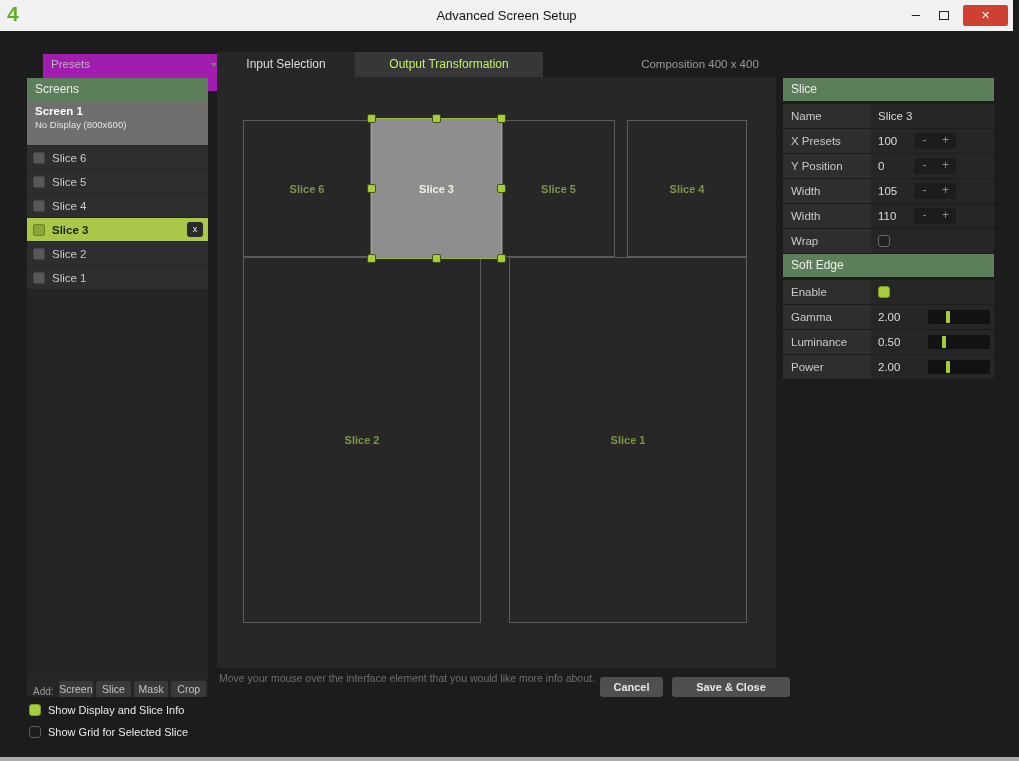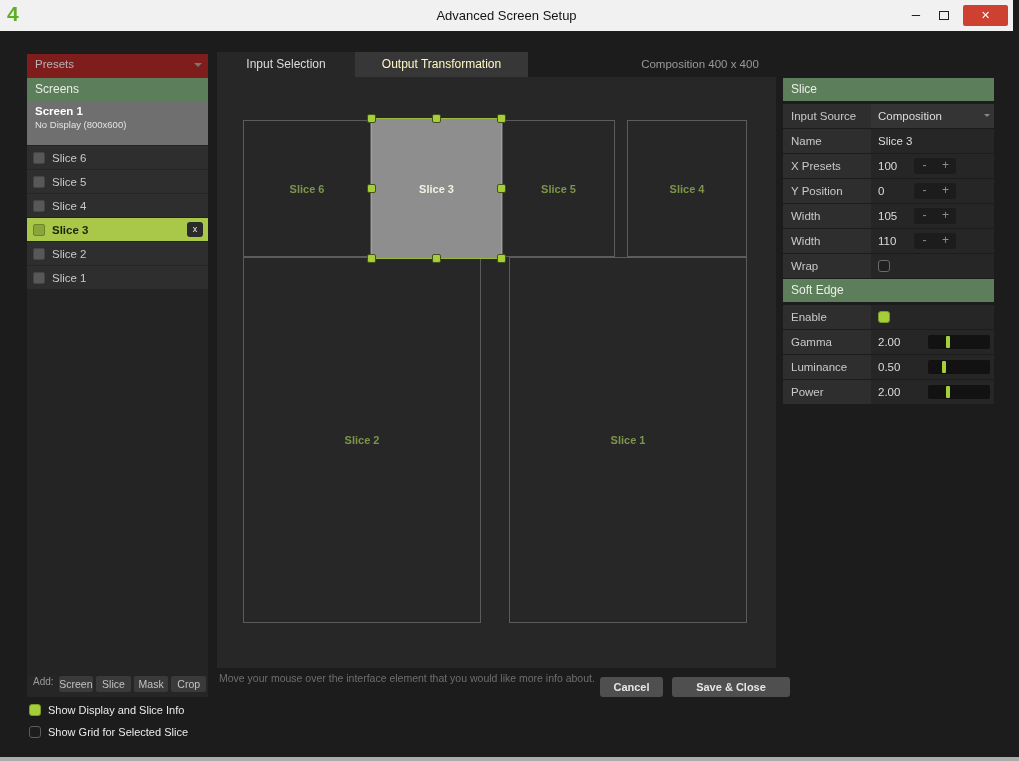--- a/index.html
+++ b/index.html
@@ -12,48 +12,48 @@
   .title{position:absolute;left:0;right:0;top:0;height:31px;line-height:31px;text-align:center;font-size:13px;color:#151515;}
   .win-controls{position:absolute;top:5px;right:5px;display:flex;align-items:center;}
   .wbtn{height:21px;text-align:center;cursor:default;}
   .wbtn.minimize{width:28px;line-height:18px;color:#222;font-size:15px;}
   .wbtn.maximize{width:28px;display:flex;align-items:center;justify-content:center;}
   .max-box{width:10px;height:9px;border:1px solid #222;display:block;background:transparent;}
   .wbtn.close{width:45px;background:#ce4130;border-radius:2px;color:#fff;line-height:21px;font-size:11px;margin-left:5px;}
 
   
   .sidebar{position:absolute;left:27px;top:54px;width:181px;height:690px;}
-  .presets{position:absolute;left:0;top:0;width:181px;height:37px;background:#7f1d1d;color:#b5b5b5;font-size:11.5px;line-height:21px;padding:0 8px;}
+  .presets{position:absolute;left:16px;top:0;width:181px;height:37px;background:#a21caf;color:#b5b5b5;font-size:11.5px;line-height:21px;padding:0 8px;}
   .dd-arrow{position:absolute;right:6px;top:9px;width:0;height:0;border-left:4px solid transparent;border-right:4px solid transparent;border-top:4px solid #777;}
   .sidebar-body{position:absolute;left:0;top:24px;width:181px;height:619px;background:#242424;}
   .section-header{height:23px;background:#5d7e5a;color:#e9efe6;font-size:12px;line-height:23px;padding:0 8px;}
   .screen-item{height:44px;background:#6f6f6f;padding:4px 8px 0;}
   .screen-name{font-size:11.5px;font-weight:bold;color:#ffffff;}
   .screen-sub{font-size:9.5px;color:#e3e3e3;margin-top:2px;}
   .slice-item{height:23px;margin-top:1px;background:#2e2e2e;display:flex;align-items:center;padding:0 6px;position:relative;}
   .slice-item .thumb{width:12px;height:12px;background:#585858;border:1px solid #454545;border-radius:2px;margin-right:7px;flex:none;}
   .slice-item .lbl{font-size:11.5px;color:#c9c9c9;}
   .slice-item.selected{background:#a9c84a;}
   .slice-item.selected .lbl{color:#1c2508;font-weight:bold;}
   .slice-item.selected .thumb{background:#8aa63a;border-color:#6d8428;}
   .slice-close{position:absolute;right:5px;top:4px;width:16px;height:15px;background:#2a2a2a;border-radius:3px;color:#ececec;font-size:9px;line-height:15px;text-align:center;}
-  .add-row{position:absolute;left:0;top:622px;width:181px;height:21px;background:#262626;display:flex;align-items:flex-start;gap:3px;padding:0 2px;}
+  .add-row{position:absolute;left:0;top:622px;width:181px;height:21px;background:#262626;display:flex;align-items:flex-end;gap:3px;padding:0 2px;}
   .add-label{font-size:10px;color:#9a9a9a;margin:0 2px 0 4px;flex:none;}
   .add-btn{flex:1;height:16px;background:#3a3a3a;border-radius:2px;color:#c2c2c2;font-size:10.5px;line-height:16px;text-align:center;}
   .sb-option{position:absolute;left:2px;display:flex;align-items:center;gap:7px;}
   .sb-option.opt1{top:650px;}
   .sb-option.opt2{top:672px;}
   .cb{width:12px;height:12px;border-radius:3px;background:#1d1d1d;border:1px solid #5c5c5c;flex:none;}
   .cb.checked{background:#a6ce39;border:1px solid #7a9a2a;}
   .opt-lbl{font-size:11px;color:#eaeaea;}
 
   
   .tab{position:absolute;top:52px;height:25px;line-height:25px;text-align:center;font-size:12px;}
   .tab.input{left:217px;width:138px;background:#272727;color:#dddddd;}
-  .tab.output{left:355px;width:173px;background:#373737;color:#fef9c3;}
+  .tab.output{left:355px;width:188px;background:#373737;color:#bef264;}
   .composition-label{position:absolute;left:625px;top:58px;width:150px;text-align:center;font-size:11.5px;color:#9a9a9a;}
 
   
   .main-panel{position:absolute;left:217px;top:77px;width:559px;height:591px;background:#272727;}
   .canvas{position:absolute;left:26px;top:41px;width:504px;height:507px;}
   .cslice{position:absolute;border:1px solid #5c5c5c;display:flex;align-items:center;justify-content:center;}
   .clbl{font-size:11px;font-weight:bold;color:#7c954a;}
   .cs6{left:0;top:2px;width:128px;height:137px;}
   .cs5{left:259px;top:2px;width:113px;height:137px;}
   .cs4{left:384px;top:2px;width:120px;height:137px;}
@@ -201,27 +201,20 @@
     </div>
   </div>
 
   <div class="status-text">Move your mouse over the interface element that you would like more info about.</div>
   <div class="btn btn-cancel">Cancel</div>
   <div class="btn btn-save">Save &amp; Close</div>
 
   <div class="right-panel">
     <div class="rp-header">Slice</div>
 
-    <div class="rp-row">
-      <div class="rp-label">Input Source</div>
-      <div class="rp-value rp-dropdown">
-        <span class="rp-text">Composition</span>
-        <span class="dd-arrow"></span>
-      </div>
-    </div>
 
     <div class="rp-row">
       <div class="rp-label">Name</div>
       <div class="rp-value">
         <span class="rp-text">Slice 3</span>
       </div>
     </div>
 
     <div class="rp-row">
       <div class="rp-label">X Presets</div>

